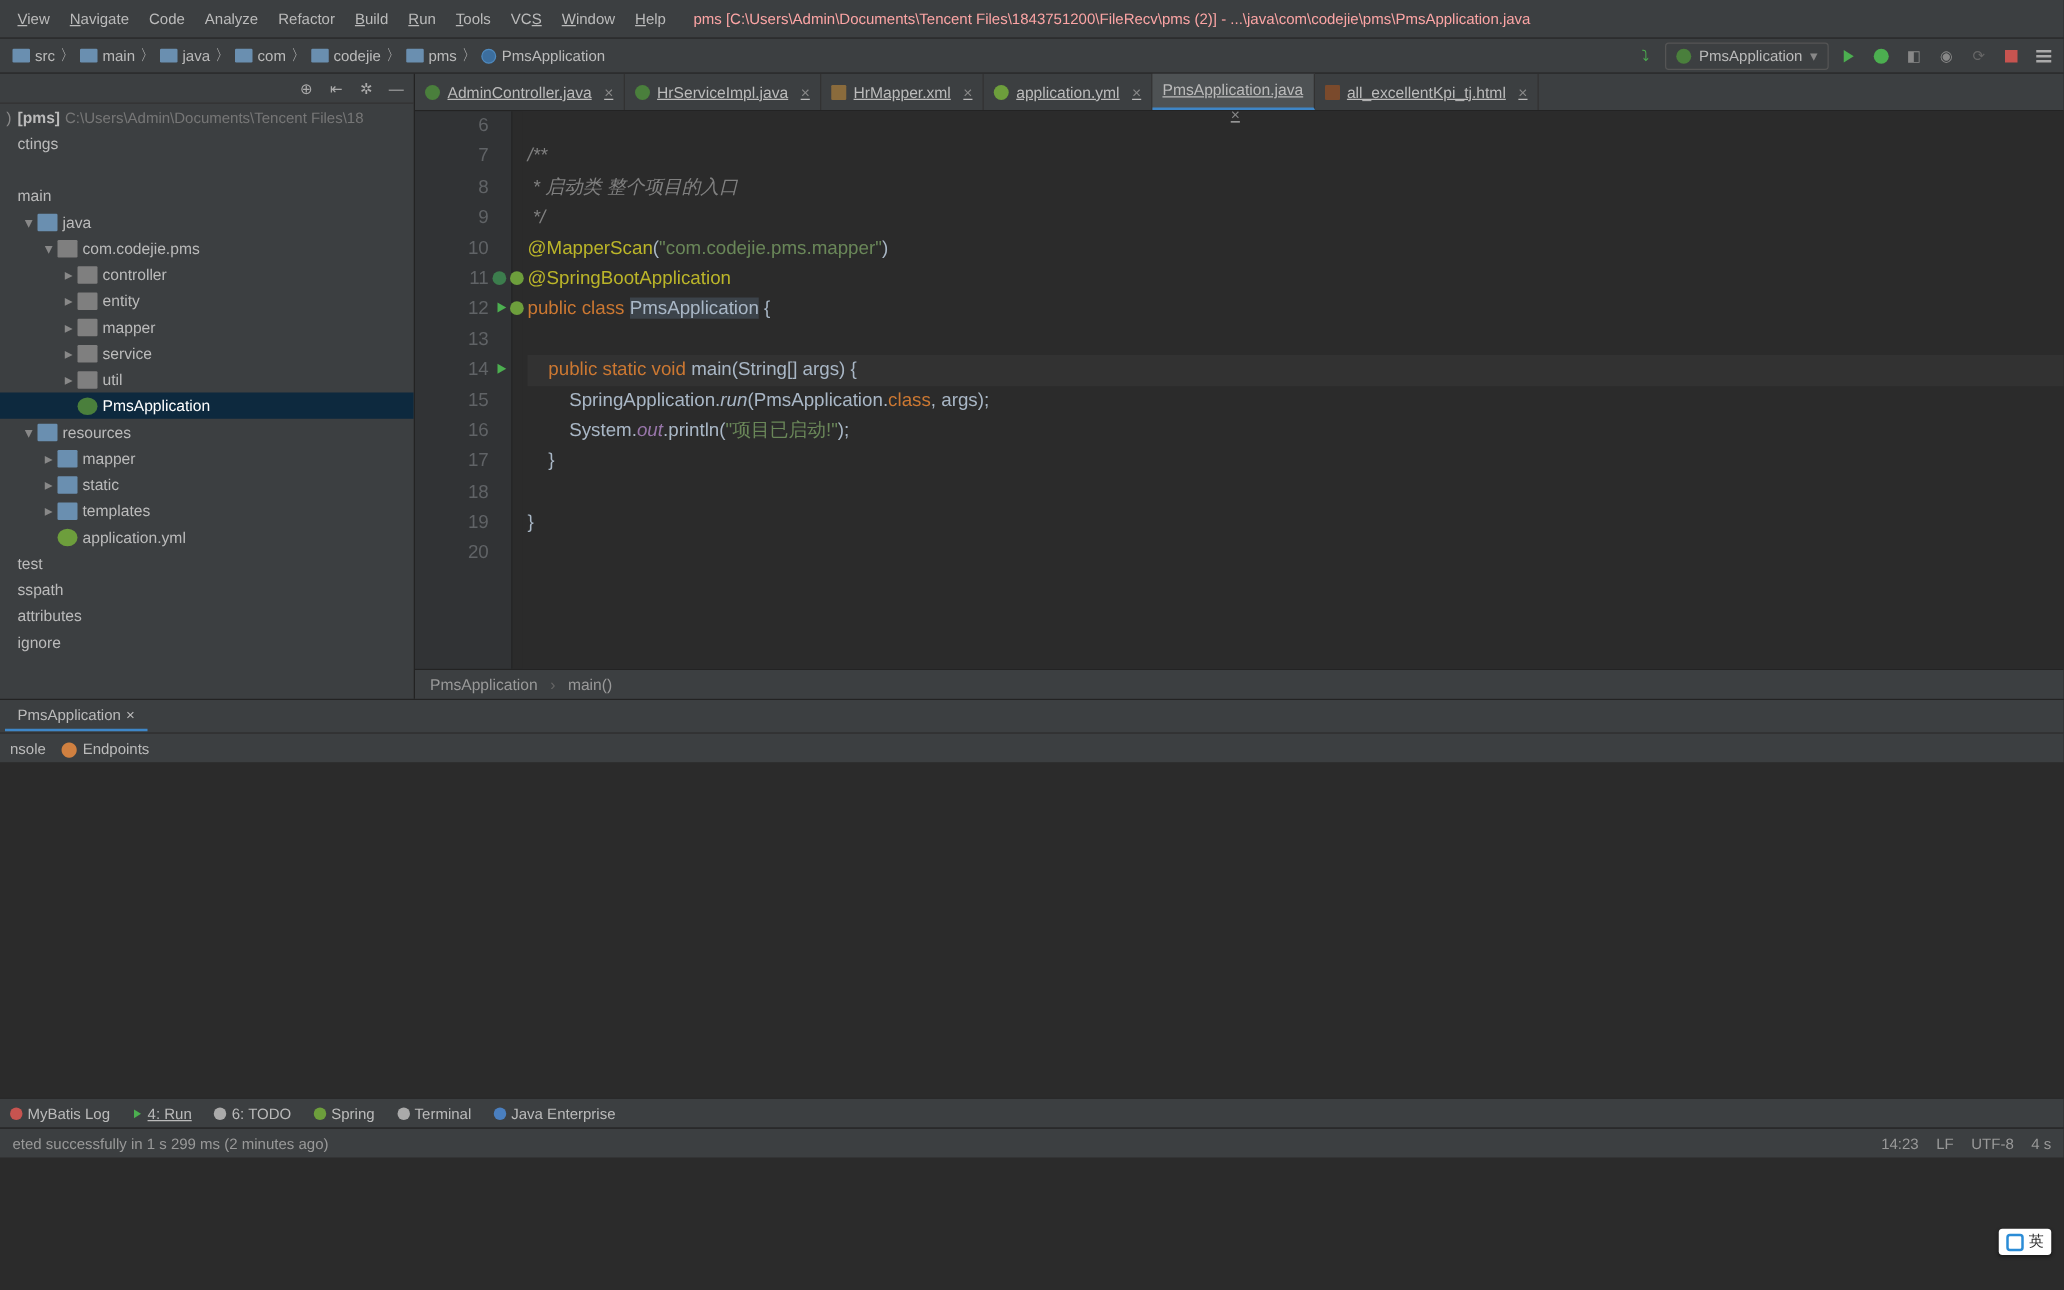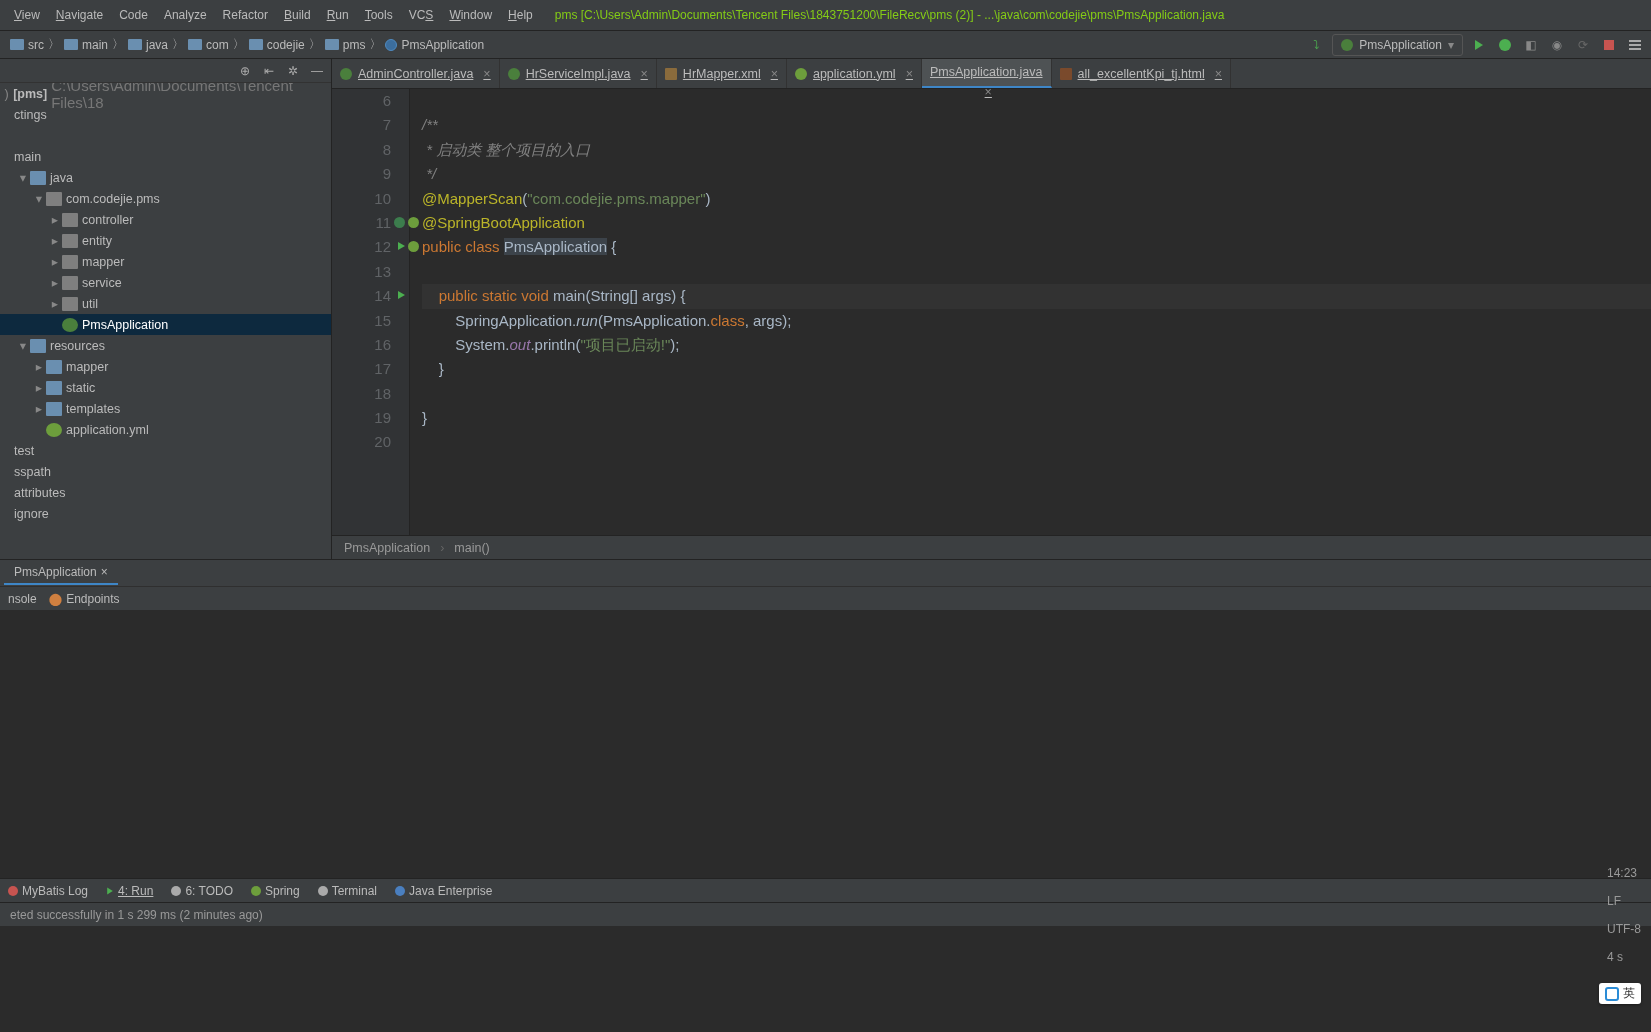--- a/index.html
+++ b/index.html
@@ -1,21 +1,21 @@
 <!DOCTYPE html>
 <html><head>
 <meta charset="utf-8">
 <style>
 * { margin: 0; padding: 0; box-sizing: border-box; font-family: "Segoe UI", Arial, sans-serif; }
 body { background: #2b2b2b; color: #bbb; font-size: 12px; overflow: hidden; width: 1651px; height: 1032px; }
 
 .menubar { height: 28px; background: #3c3f41; display: flex; align-items: center; padding: 15px 6px; border-bottom: 1px solid #232323; }
 .menubar .menu-item { padding: 4px 8px; cursor: pointer; }
 .menubar .menu-item .ul { text-decoration: underline; }
-.menubar .title { margin-left: 14px; color: #84cc16; font-size: 12px; flex: 1; white-space: nowrap; overflow: hidden; }
+.menubar .title { margin-left: 14px; color: #fca5a5; font-size: 12px; flex: 1; white-space: nowrap; overflow: hidden; }
 
 .navbar { height: 28px; background: #3c3f41; display: flex; align-items: center; padding: 0 6px; border-bottom: 1px solid #232323; }
 .crumb { display: flex; align-items: center; gap: 4px; padding: 0 4px; }
 .folder-ic { width: 14px; height: 11px; background: #6a8fb0; display: inline-block; border-radius: 1px; }
 .class-ic { width: 12px; height: 12px; border-radius: 50%; background: #3c6e9e; display: inline-block; border: 1px solid #4f8abf; }
 .navbar .right { margin-left: auto; display: flex; align-items: center; gap: 6px; }
 .run-config { background: #3c3f41; border: 1px solid #555; border-radius: 3px; padding: 2px 8px; display: flex; align-items: center; gap: 6px; height: 22px; }
 .tool-btn { width: 20px; height: 20px; display: flex; align-items: center; justify-content: center; cursor: pointer; }
 .tri-green { width: 0; height: 0; border-left: 8px solid #4caf50; border-top: 5px solid transparent; border-bottom: 5px solid transparent; }
 .bug-ic { width: 12px; height: 12px; border-radius: 50%; background: #4caf50; }
@@ -31,21 +31,21 @@
 .tree::-webkit-scrollbar { width: 10px; }
 .tree::-webkit-scrollbar-thumb { background: #555; }
 .tree-row { display: flex; align-items: center; height: 21px; padding-left: 4px; cursor: pointer; }
 .tree-row.sel { background: #0d293e; color: #fff; }
 .tree-row .arrow { width: 14px; text-align: center; color: #888; }
 .tree-row .ic { width: 16px; height: 14px; margin-right: 4px; }
 .fold-ic { background: #6a8fb0; border-radius: 1px; height: 11px; }
 .pkg-ic { background: #7f7f7f; border-radius: 1px; height: 11px; }
 .yml-ic { width: 12px; height: 12px; border-radius: 50%; background: #6d9e3c; }
 .cls-ic { width: 12px; height: 12px; border-radius: 50%; background: #4a7f3c; }
-.tree-row .dim { color: #777; margin-left: 4px; font-size: 15px; }
+.tree-row .dim { color: #777; margin-left: 4px; font-size: 12px; }
 
 .editor-area { flex: 1; background: #2b2b2b; display: flex; flex-direction: column; position: relative; }
 .tabs { height: 30px; background: #3c3f41; display: flex; align-items: stretch; border-bottom: 1px solid #232323; }
 .tab { display: flex; align-items: center; padding: 0 8px; gap: 6px; border-right: 1px solid #323232; cursor: pointer; font-size: 12.5px; text-decoration: underline; }
 .tab.active { background: #4e5254; border-bottom: 2px solid #3e86c7; flex-direction: column; }
 .tab .close { color: #888; margin-left: 4px; }
 .xml-ic { width: 12px; height: 12px; background: #8a6b3c; border-radius: 1px; }
 .html-ic { width: 12px; height: 12px; background: #7a4a2c; border-radius: 1px; }
 
 .code-wrap { flex: 1; display: flex; font-family: "Consolas", "Courier New", monospace; font-size: 15px; position: relative; }
@@ -77,21 +77,21 @@
 .run-sub { height: 24px; background: #3c3f41; display: flex; align-items: center; gap: 12px; padding: 0 8px; border-top: 1px solid #2f2f2f; }
 .run-sub .item { display: flex; align-items: center; gap: 4px; cursor: pointer; }
 .run-body { flex: 1; background: #2b2b2b; }
 
 .tool-window-bar { height: 24px; background: #3c3f41; display: flex; align-items: center; padding: 0 8px; gap: 18px; border-top: 1px solid #232323; font-size: 12px; }
 .tool-window-bar .tw { display: flex; align-items: center; gap: 4px; cursor: pointer; }
 .tool-window-bar .tw.active { text-decoration: underline; }
 .tw .dot { width: 10px; height: 10px; border-radius: 50%; }
 
 .status-bar { height: 24px; background: #3c3f41; display: flex; align-items: center; padding: 0 10px; border-top: 1px solid #232323; font-size: 12px; color: #999; }
-.status-bar .right { margin-left: auto; display: flex; gap: 14px; flex-direction: column; }
+.status-bar .right { margin-left: auto; display: flex; gap: 14px; }
 
 .ime-float { position: absolute; right: 10px; bottom: 28px; background: #fff; color: #333; border-radius: 3px; padding: 2px 6px; display: flex; align-items: center; gap: 4px; font-size: 12px; box-shadow: 0 1px 3px rgba(0,0,0,.4); }
 .ime-ic { width: 14px; height: 14px; border: 2px solid #2b8cd6; border-radius: 3px; }
 </style>
 </head>
 <body>
 
 <div class="menubar">
   <div id="menu-items" style="display: flex;">
       <div class="menu-item"><span class="ul">V</span>iew</div>

